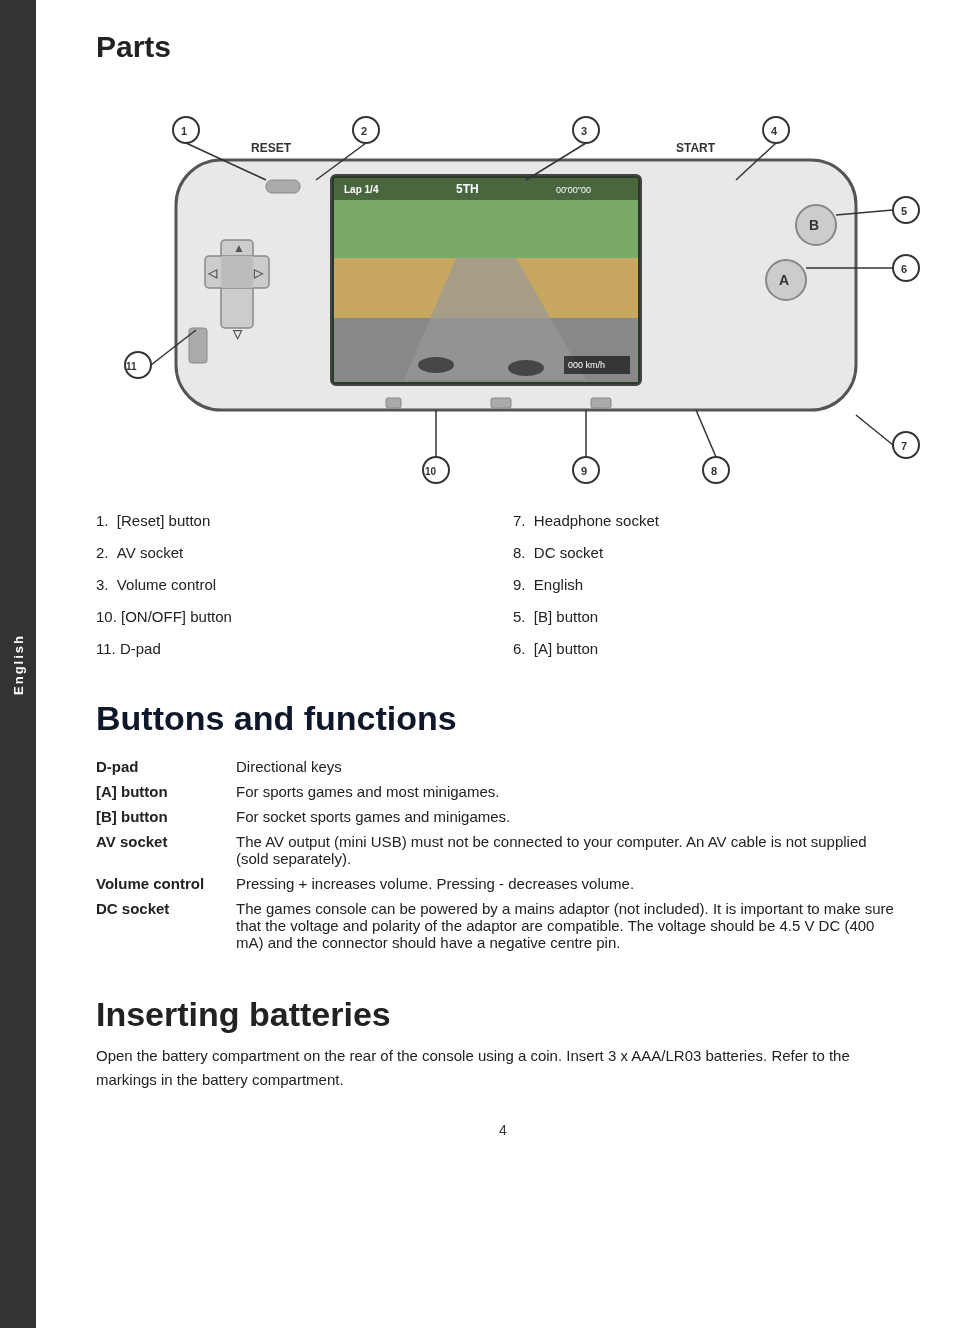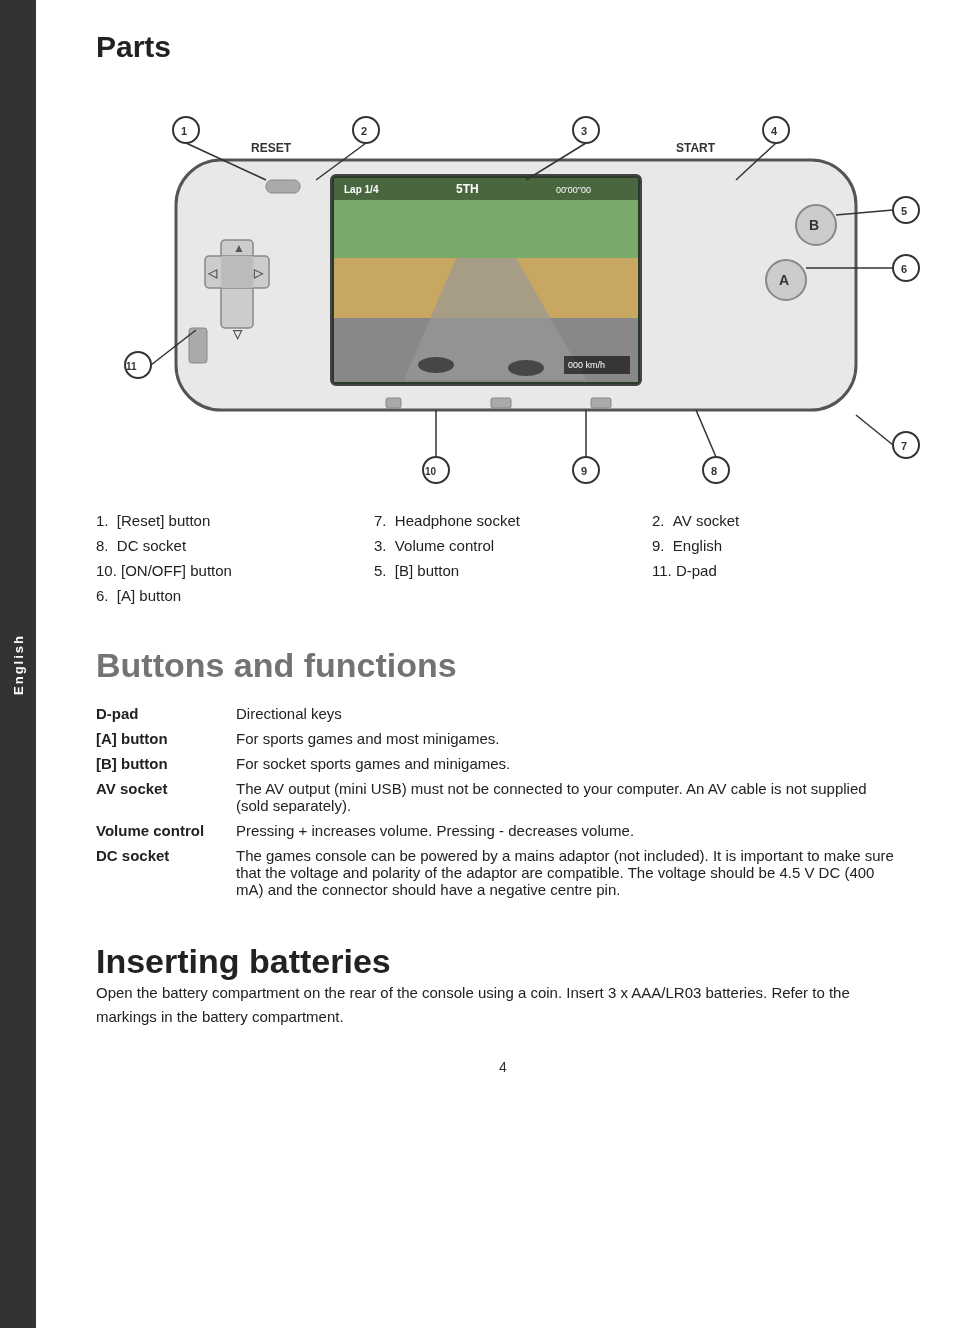--- a/index.html
+++ b/index.html
@@ -43,35 +43,35 @@
     
     .parts-title {
       font-size: 30px;
       font-weight: bold;
       margin-bottom: 36px;
     }
 
     
     .parts-list {
       display: grid;
-      grid-template-columns: 1fr 1fr 1fr;
-      gap: 4px 20px;
+      grid-template-columns: 1fr 1fr;
+      gap: 11px 20px;
       margin-bottom: 40px;
       font-size: 15px;
     }
     .parts-list-item {
       padding: 2px 0;
     }
 
     
     .section-title {
       font-size: 34px;
       font-weight: bold;
       margin-bottom: 16px;
-      color: #737373;
+      color: #0f172a;
     }
 
     .functions-table {
       width: 100%;
       border-collapse: collapse;
       margin-bottom: 40px;
       font-size: 15px;
     }
     .functions-table td {
       padding: 4px 8px 4px 0;
@@ -81,20 +81,21 @@
       font-weight: bold;
       white-space: nowrap;
       padding-right: 30px;
       width: 140px;
     }
 
     
     .batteries-title {
       font-size: 34px;
       font-weight: bold;
+      margin-bottom: 10px;
     }
     .batteries-text {
       font-size: 15px;
       line-height: 1.6;
     }
 
     
     .page-number {
       text-align: center;
       font-size: 14px;

